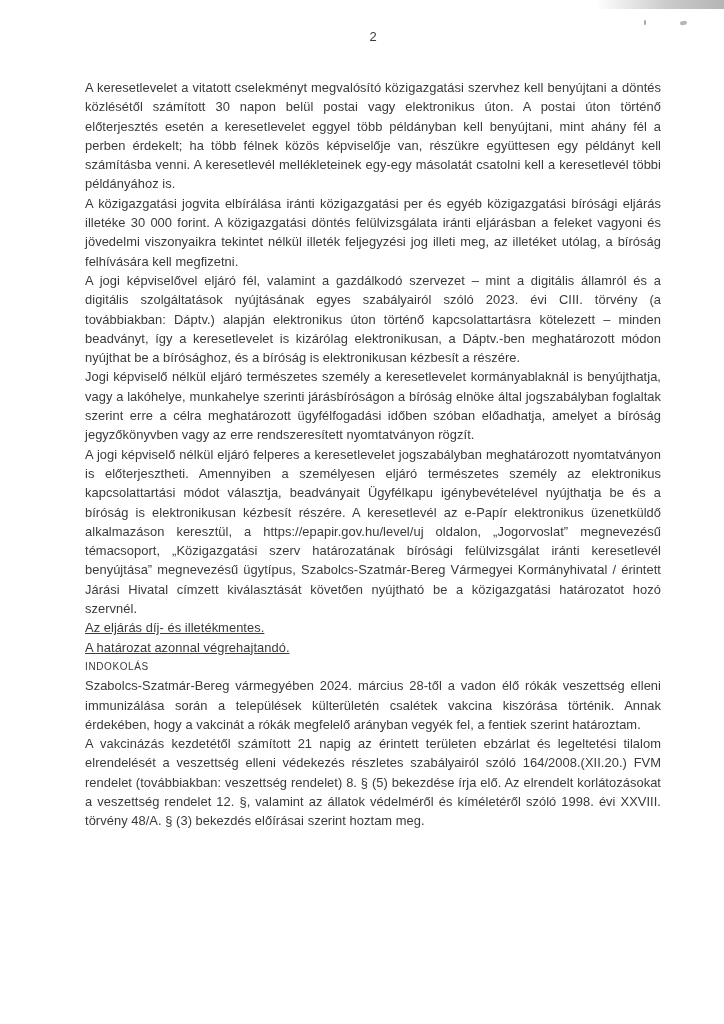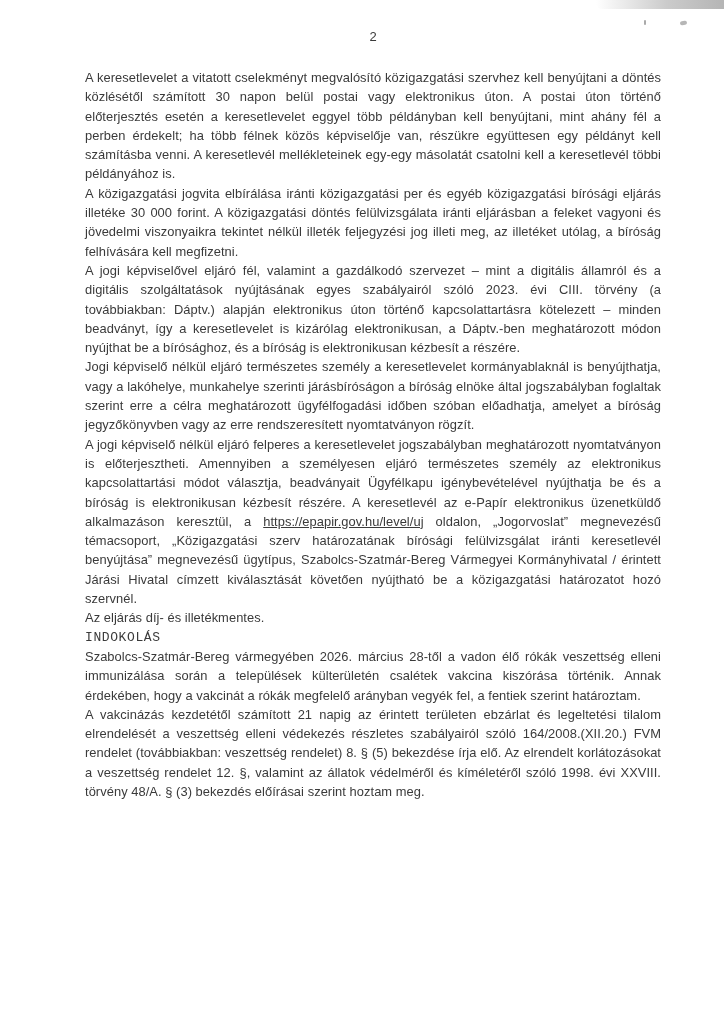--- a/index.html
+++ b/index.html
@@ -20,44 +20,43 @@
     position: absolute;
     top: 29px;
     left: 85px;
     width: 576px;
     text-align: center;
     font-size: 13px;
     line-height: 15px;
   }
   .content {
     position: absolute;
-    top: 68px;
+    top: 78px;
     left: 85px;
     width: 576px;
     font-size: 12.9px;
     line-height: 19.3px;
     letter-spacing: 0.05px;
   }
   .content p {
     margin: 0;
     text-align: justify;
     text-justify: inter-word;
   }
   .closing-line {
     text-align: left !important;
+    text-decoration: underline;
   }
   .section-heading {
     text-align: center;
-    font-size: 13px;
+    font-size: 10px;
     letter-spacing: 0.6px;
     margin: 17px 0 17px 0;
-    font-family: Liberation Mono, monospace;
   }
   .url-link {
-    text-decoration: underline;
     color: inherit;
     cursor: pointer;
   }
   
   .scan-strip {
     position: absolute;
     top: 0;
     left: 596px;
     width: 128px;
     height: 9px;
@@ -98,20 +97,21 @@
   <div class="content">
 
     <p>A keresetlevelet a vitatott cselekményt megvalósító közigazgatási szervhez kell benyújtani a döntés közlésétől számított 30 napon belül postai vagy elektronikus úton. A postai úton történő előterjesztés esetén a keresetlevelet eggyel több példányban kell benyújtani, mint ahány fél a perben érdekelt; ha több félnek közös képviselője van, részükre együttesen egy példányt kell számításba venni. A keresetlevél mellékleteinek egy-egy másolatát csatolni kell a keresetlevél többi példányához is.</p>
     <p>A közigazgatási jogvita elbírálása iránti közigazgatási per és egyéb közigazgatási bírósági eljárás illetéke 30 000 forint. A közigazgatási döntés felülvizsgálata iránti eljárásban a feleket vagyoni és jövedelmi viszonyaikra tekintet nélkül illeték feljegyzési jog illeti meg, az illetéket utólag, a bíróság felhívására kell megfizetni.</p>
     <p>A jogi képviselővel eljáró fél, valamint a gazdálkodó szervezet – mint a digitális államról és a digitális szolgáltatások nyújtásának egyes szabályairól szóló 2023. évi CIII. törvény (a továbbiakban: Dáptv.) alapján elektronikus úton történő kapcsolattartásra kötelezett – minden beadványt, így a keresetlevelet is kizárólag elektronikusan, a Dáptv.-ben meghatározott módon nyújthat be a bírósághoz, és a bíróság is elektronikusan kézbesít a részére.</p>
     <p>Jogi képviselő nélkül eljáró természetes személy a keresetlevelet kormányablaknál is benyújthatja, vagy a lakóhelye, munkahelye szerinti járásbíróságon a bíróság elnöke által jogszabályban foglaltak szerint erre a célra meghatározott ügyfélfogadási időben szóban előadhatja, amelyet a bíróság jegyzőkönyvben vagy az erre rendszeresített nyomtatványon rögzít.</p>
 
     <p><span>A jogi képviselő nélkül eljáró felperes a keresetlevelet jogszabályban meghatározott nyomtatványon is előterjesztheti. Amennyiben a személyesen eljáró természetes személy az elektronikus kapcsolattartási módot választja, beadványait Ügyfélkapu igénybevételével nyújthatja be és a bíróság is elektronikusan kézbesít részére. A keresetlevél az e-Papír elektronikus üzenetküldő alkalmazáson keresztül, a </span><span class="url-link">https://epapir.gov.hu/level/uj</span><span> oldalon, „Jogorvoslat” megnevezésű témacsoport, „Közigazgatási szerv határozatának bírósági felülvizsgálat iránti keresetlevél benyújtása” megnevezésű ügytípus, Szabolcs-Szatmár-Bereg Vármegyei Kormányhivatal / érintett Járási Hivatal címzett kiválasztását követően nyújtható be a közigazgatási határozatot hozó szervnél.</span></p>
 
     <p class="closing-line">Az eljárás díj- és illetékmentes.</p>
+    <p class="closing-line">A határozat azonnal végrehajtandó.</p>
 
     <p class="section-heading">INDOKOLÁS</p>
 
-    <p>Szabolcs-Szatmár-Bereg vármegyében 2026. március 28-től a vadon élő rókák veszettség elleni immunizálása során a települések külterületén csalétek vakcina kiszórása történik.  Annak érdekében, hogy a vakcinát a rókák megfelelő arányban vegyék fel, a fentiek szerint határoztam.</p>
+    <p>Szabolcs-Szatmár-Bereg vármegyében 2024. március 28-től a vadon élő rókák veszettség elleni immunizálása során a települések külterületén csalétek vakcina kiszórása történik.  Annak érdekében, hogy a vakcinát a rókák megfelelő arányban vegyék fel, a fentiek szerint határoztam.</p>
     <p>A vakcinázás kezdetétől számított 21 napig az érintett területen ebzárlat és legeltetési tilalom elrendelését a veszettség elleni védekezés részletes szabályairól szóló 164/2008.(XII.20.) FVM rendelet (továbbiakban: veszettség rendelet) 8. § (5) bekezdése írja elő. Az elrendelt korlátozásokat a veszettség rendelet 12. §, valamint az állatok védelméről és kíméletéről szóló 1998. évi XXVIII. törvény 48/A. § (3) bekezdés előírásai szerint hoztam meg.</p>
 
   </div>
 </div>
 
 </body></html>

